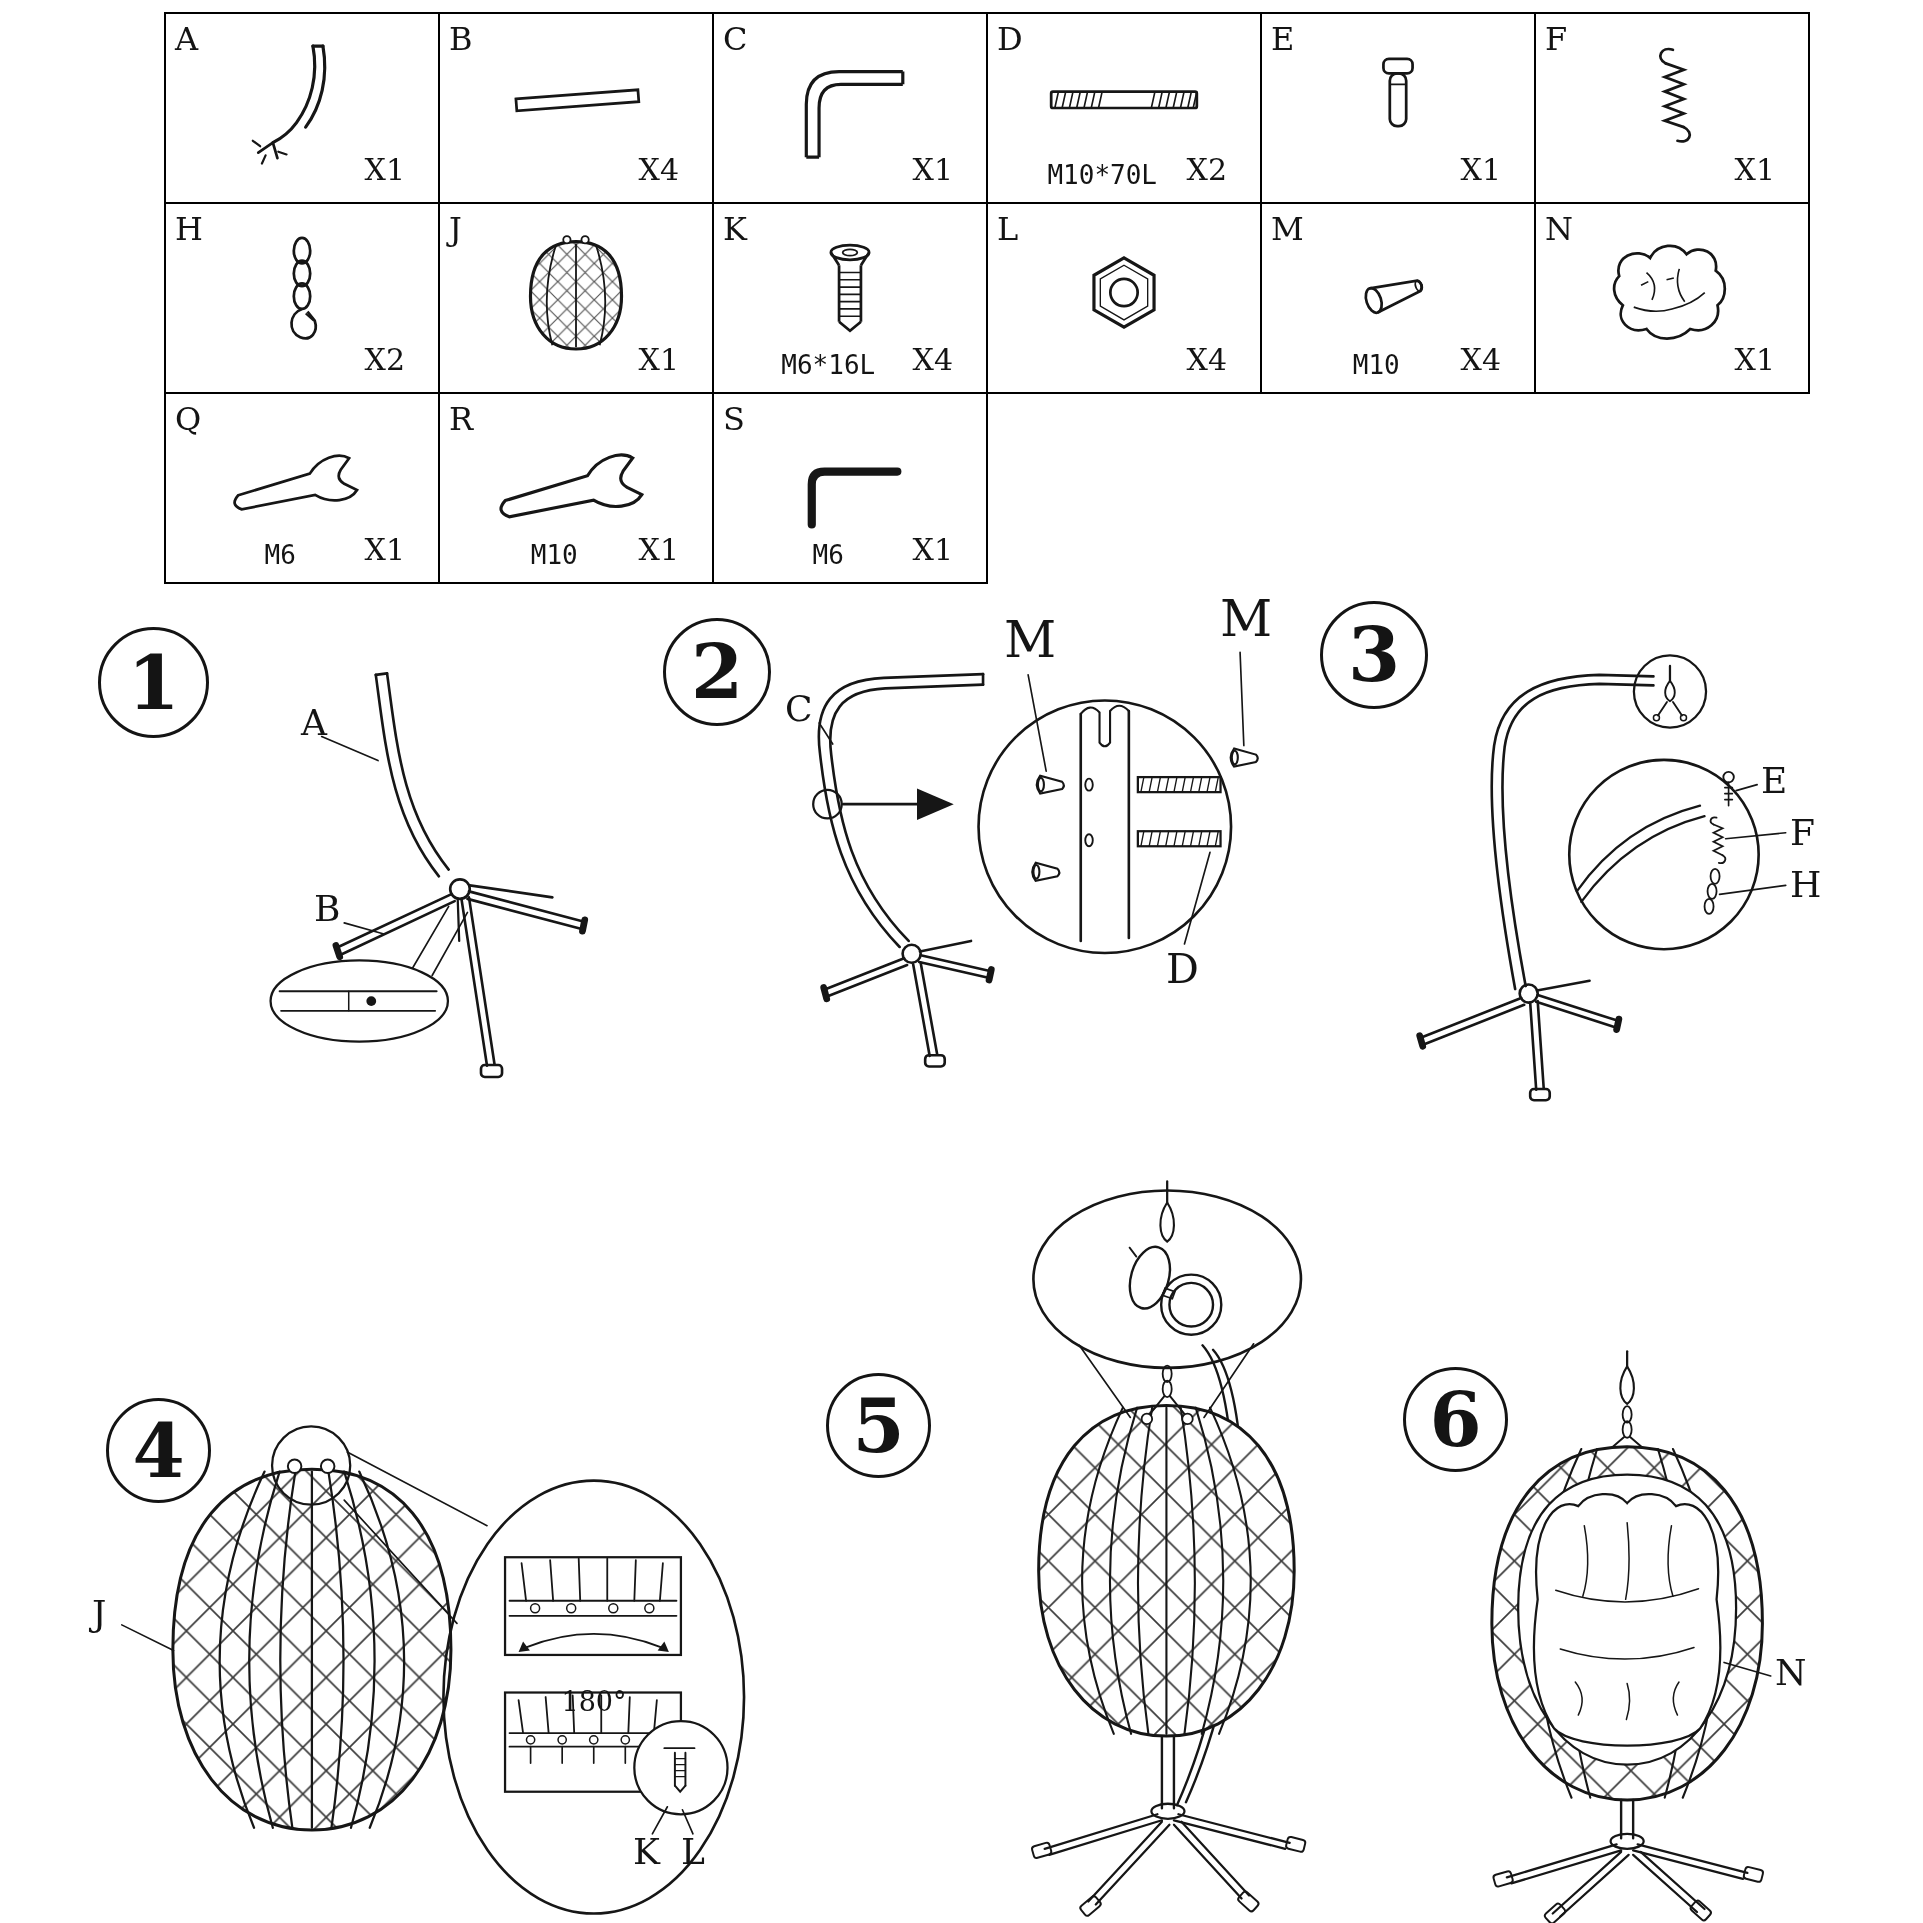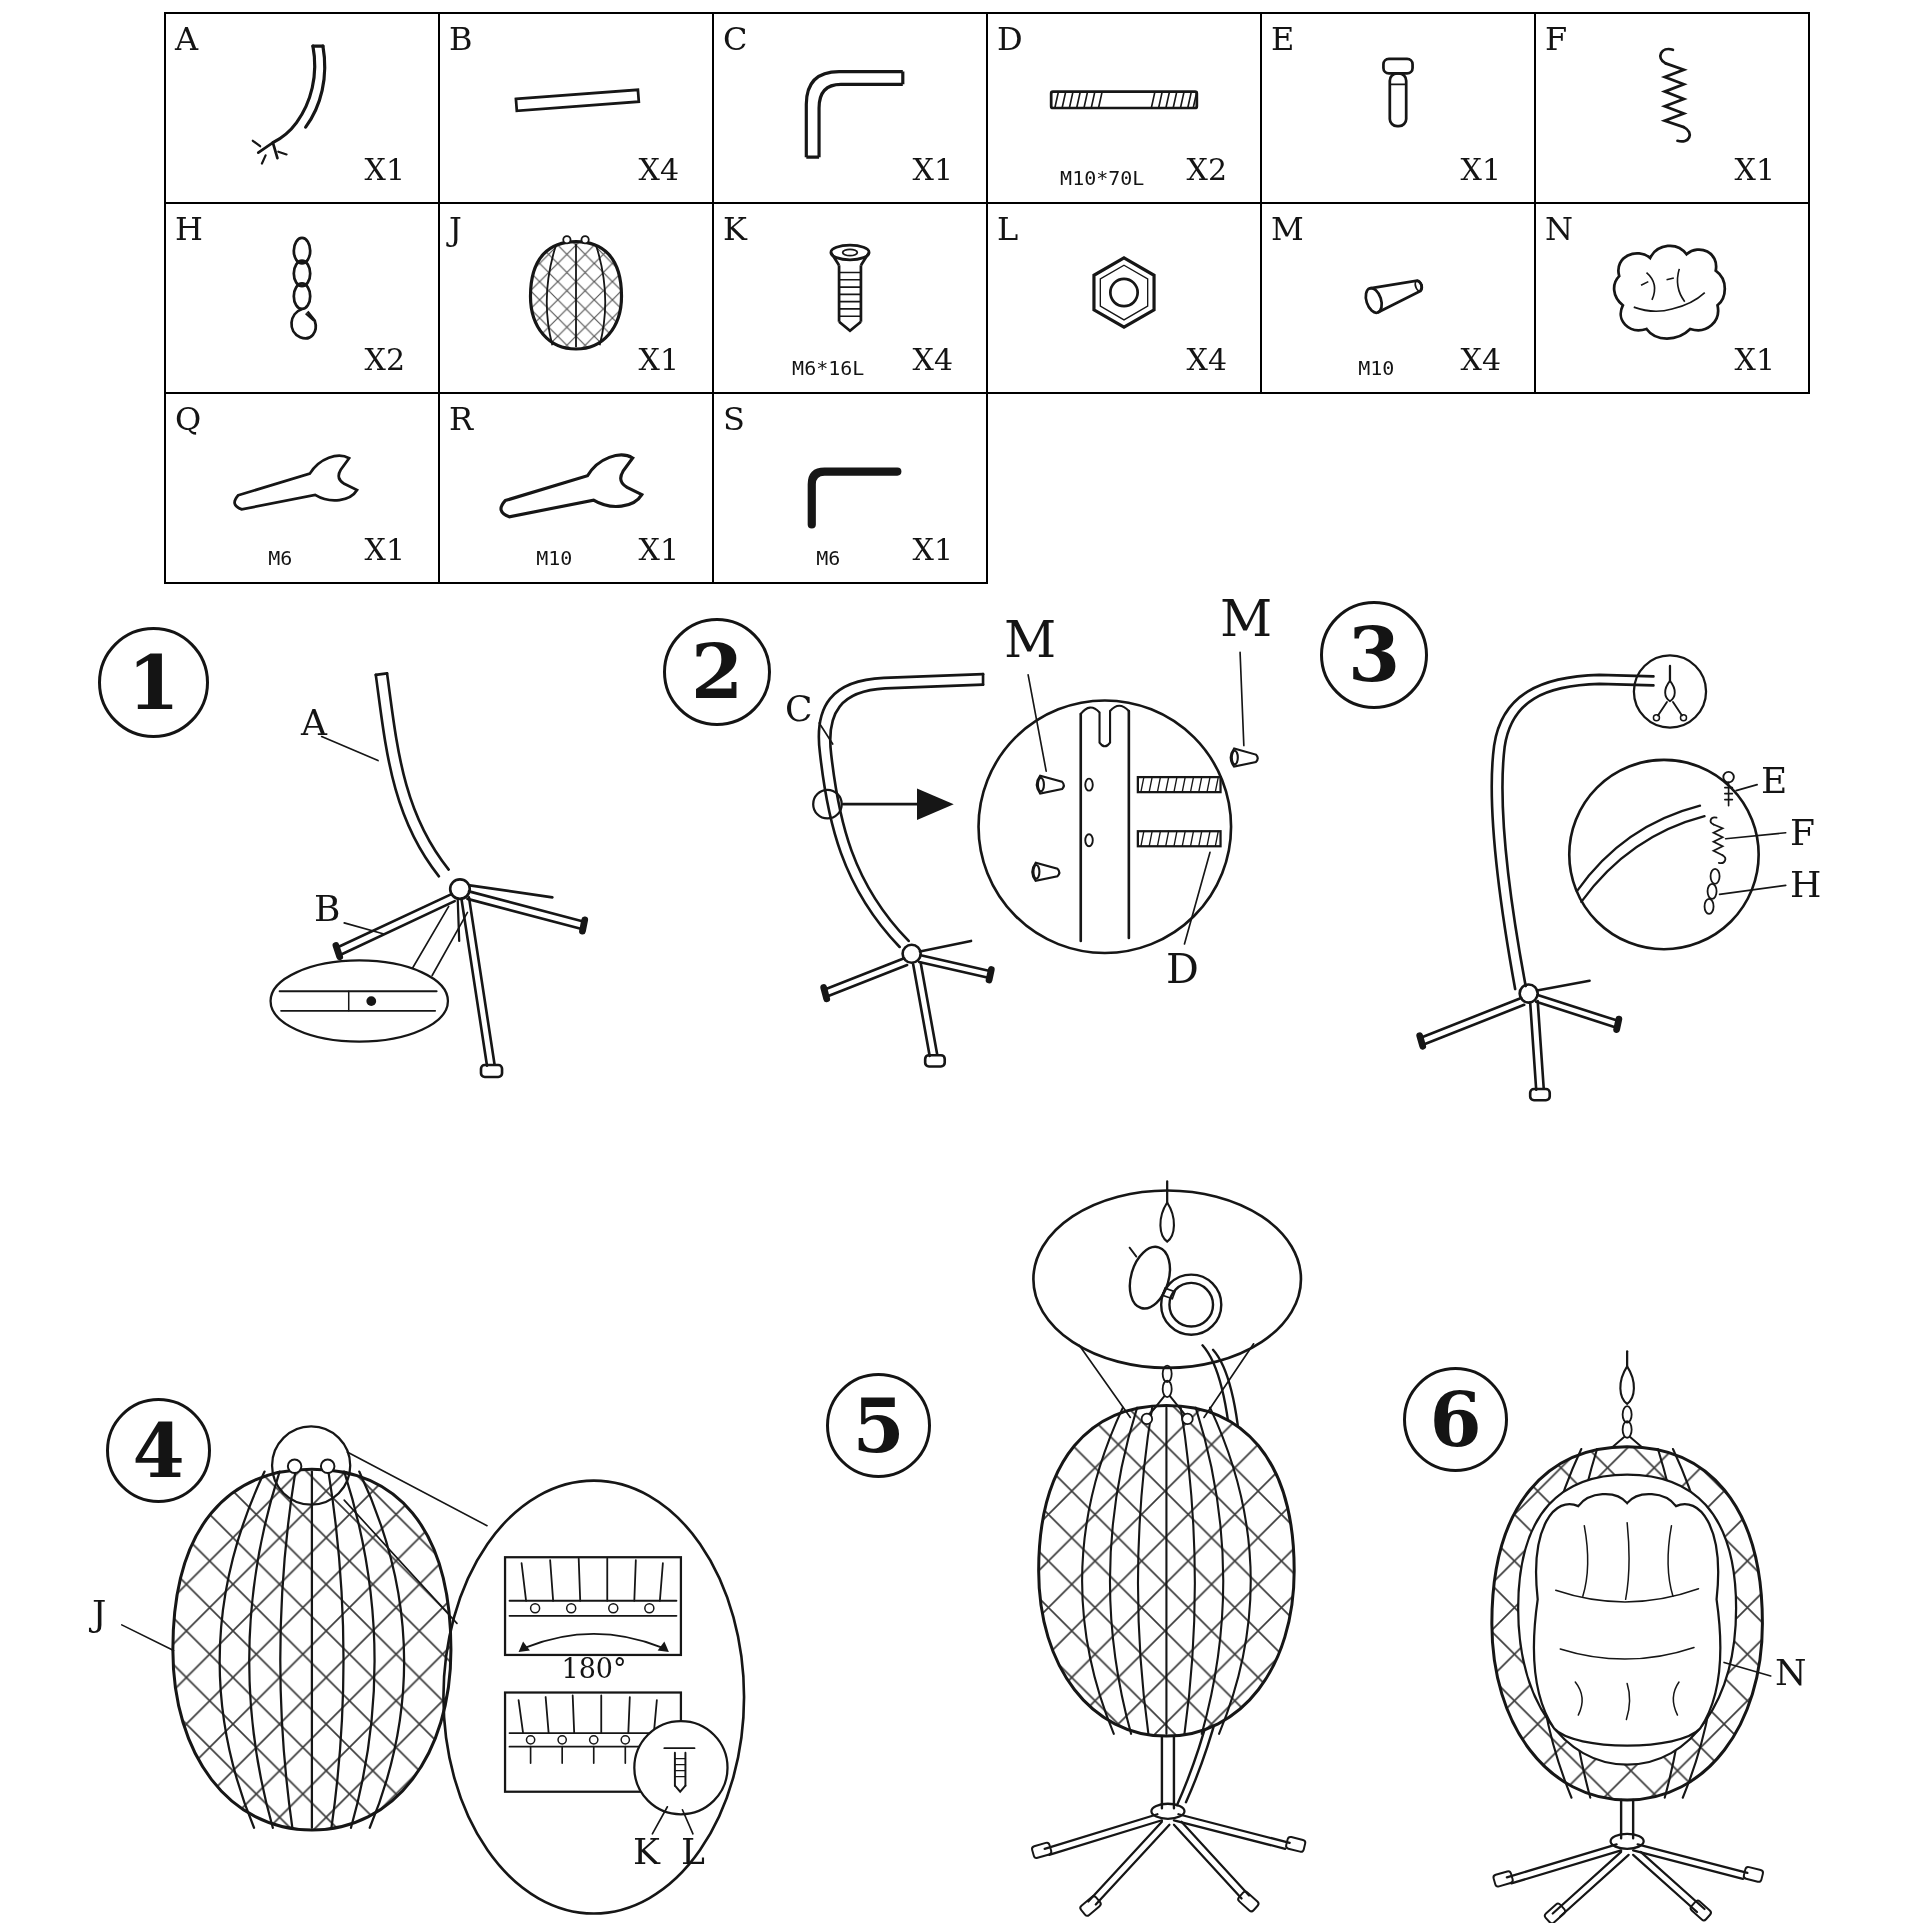--- a/index.html
+++ b/index.html
@@ -6,31 +6,31 @@
   .page{position:relative;width:1924px;height:1924px;background:#fff;overflow:hidden;
         font-family:"DejaVu Serif",serif;color:#141414;}
   
   table.parts{border-collapse:collapse;position:absolute;left:164px;top:12px;}
   table.parts td{border:2.3px solid #000;width:272px;height:188px;padding:0;background:#fff;}
   table.parts td.empty{border:none;background:transparent;}
   .cw{position:relative;width:100%;height:100%;}
   .pl{position:absolute;top:6px;left:9px;font-size:32px;}
   .pq{position:absolute;bottom:15px;right:33px;font-size:30px;}
   .ps{position:absolute;bottom:12px;left:42%;transform:translateX(-50%);
-      font-family:"DejaVu Sans Mono",monospace;font-size:20px;}
+      font-family:"DejaVu Sans Mono",monospace;font-size:26px;}
   .pi{position:absolute;left:50%;top:22.5px;transform:translateX(-50%);width:189px;height:132px;}
   
   .fig{position:absolute;left:0;top:0;width:1924px;height:1924px;}
   .stepnum{position:absolute;border:3.8px solid #141414;border-radius:50%;background:#fff;
            display:flex;align-items:center;justify-content:center;
            font-weight:bold;font-size:75px;}
   .callout{position:absolute;font-size:36px;}
   .callout.big{font-size:51px;}
   .callout.mid{font-size:41px;}
-  .callout.small{font-size:27px;transform:translateX(-50%);}
+  .callout.small{font-size:27px;transform:translateX(-50%);margin-top:33px;}
 </style>
 </head>
 <body>
 
 <div class="page">
 
   <table class="parts">
     <tbody>
         <tr>
       <td>

